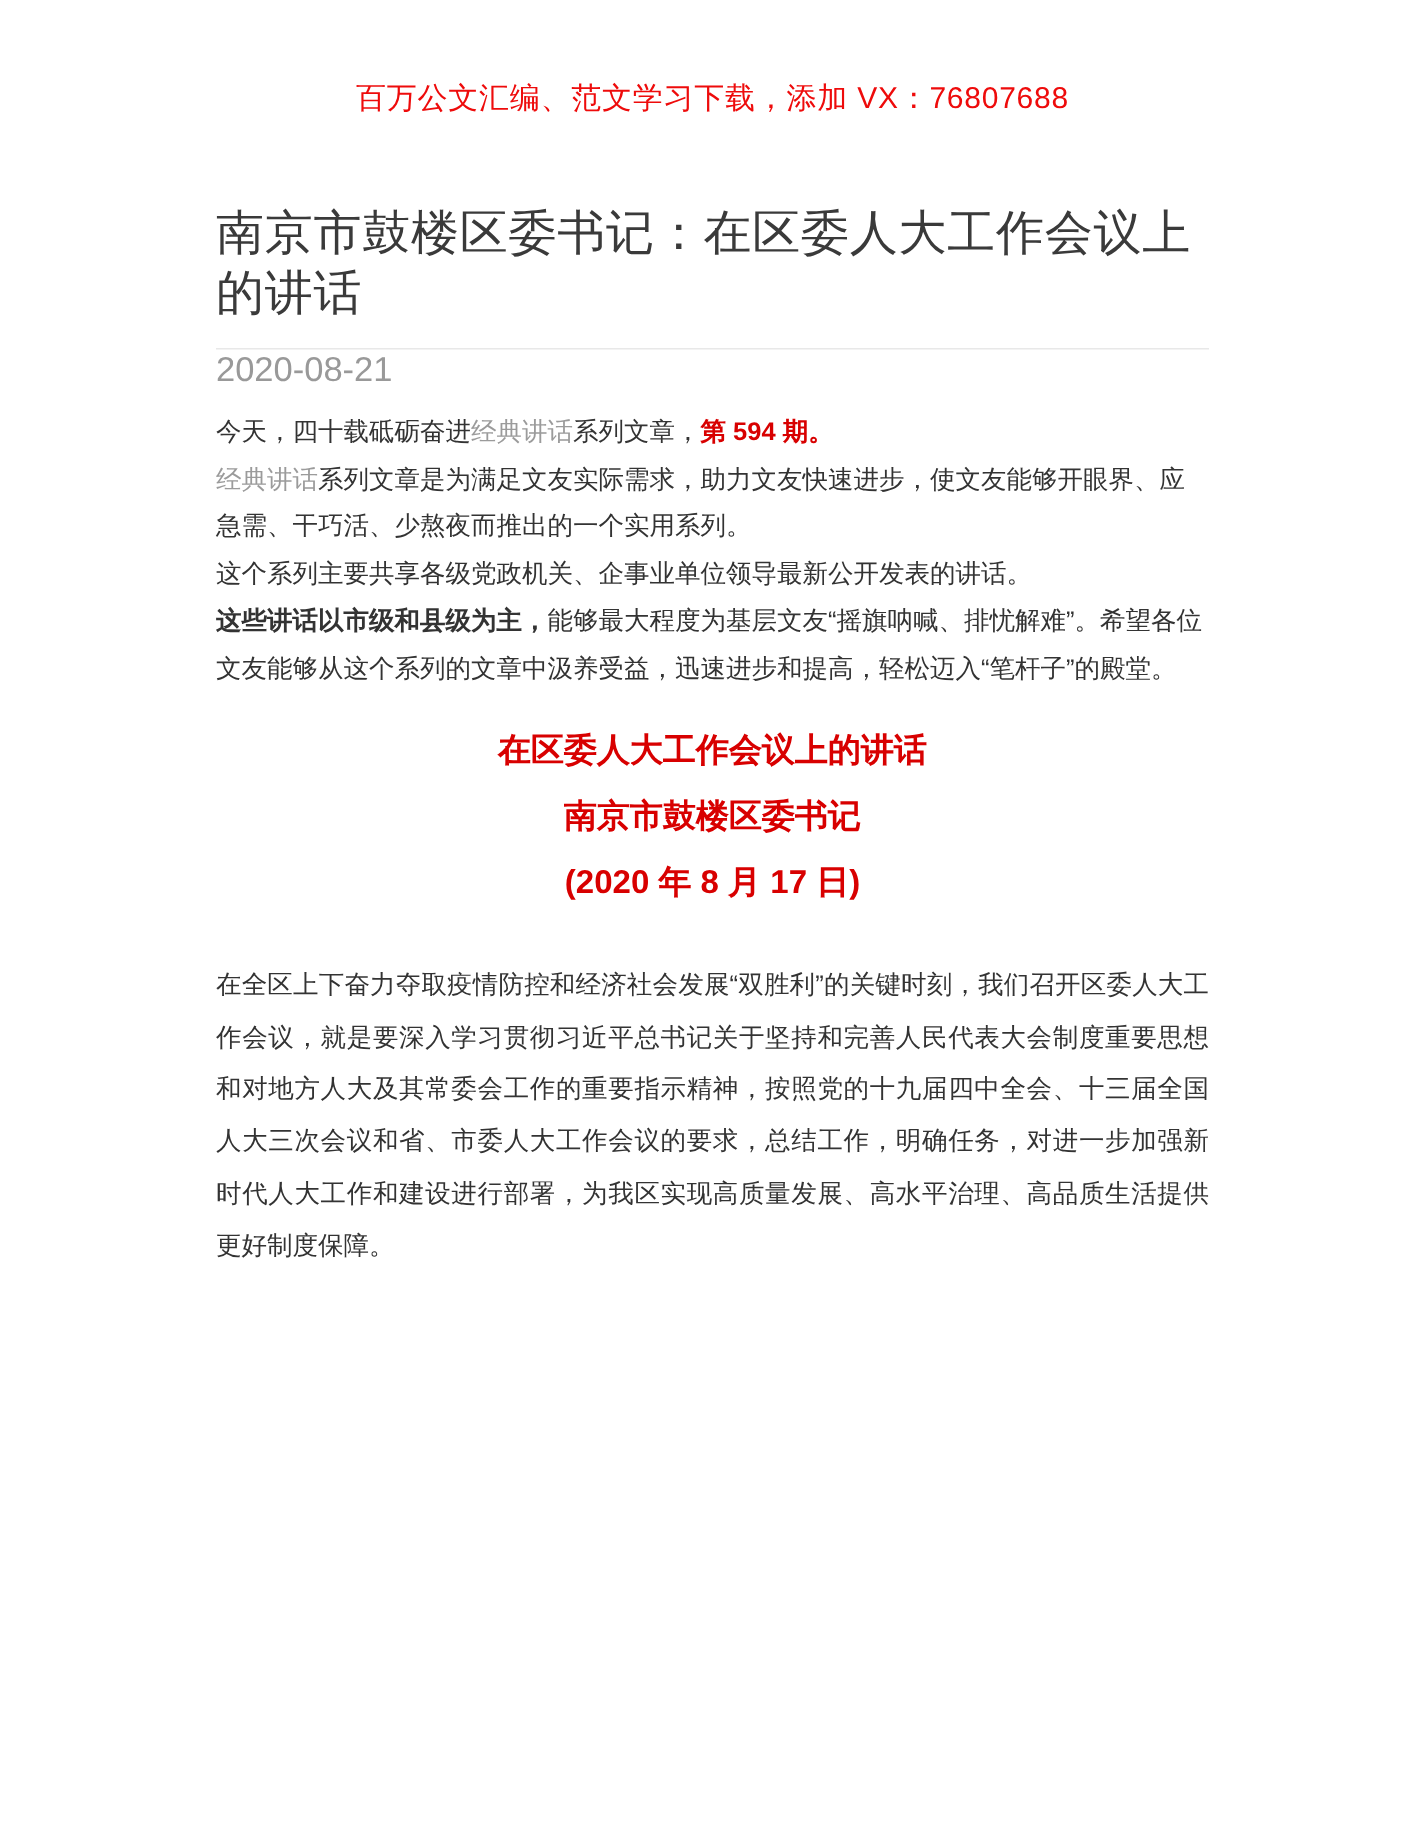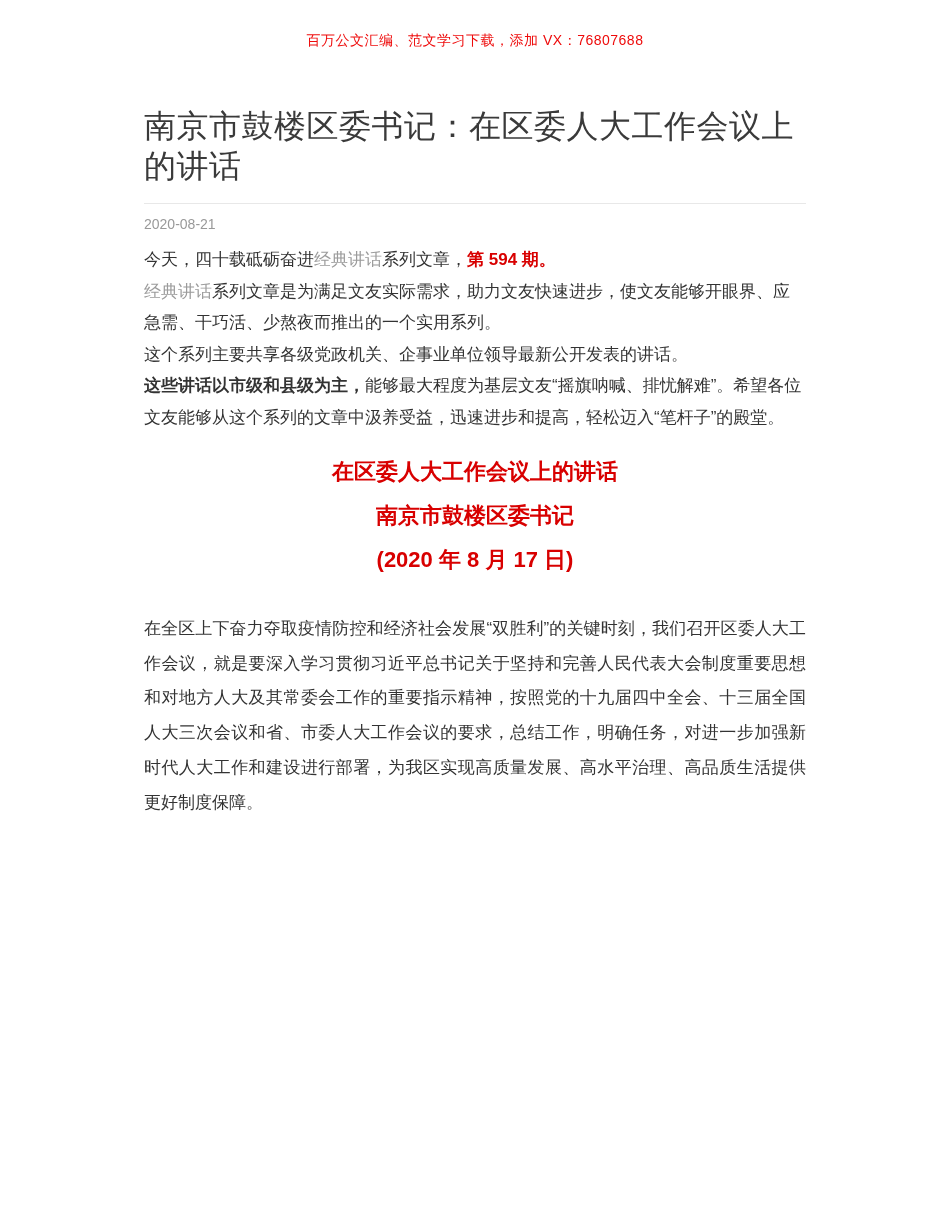--- a/index.html
+++ b/index.html
@@ -8,23 +8,23 @@
     background: #ffffff;
     font-family: "Liberation Sans", "DejaVu Sans", sans-serif;
   }
   body {
     width: 950px;
     height: 1230px;
     overflow: hidden;
     color: #333333;
   }
   .banner {
-    padding-top: 32px;
+    padding-top: 52px;
     text-align: center;
-    font-size: 14px;
+    font-size: 20px;
     color: #ee0b0b;
     letter-spacing: 0.5px;
   }
   .content {
     width: 662px;
     margin: 0 auto;
   }
   .article-title {
     margin: 56px 0 0 0;
     font-size: 32px;
@@ -32,22 +32,22 @@
     color: #3a3a3a;
     line-height: 1.25;
     letter-spacing: 0.5px;
   }
   .divider {
     border: none;
     border-top: 1px solid #e8e8e8;
     margin: 17px 0 0 0;
   }
   .article-date {
-    margin-top: 12px;
-    font-size: 14px;
+    margin-top: 0;
+    font-size: 23px;
     color: #999999;
   }
   .intro {
     margin-top: 12px;
     font-size: 17px;
     line-height: 1.86;
     color: #333333;
   }
   .intro p { margin: 0; }
   .hl-gray { color: #9b9b9b; }

